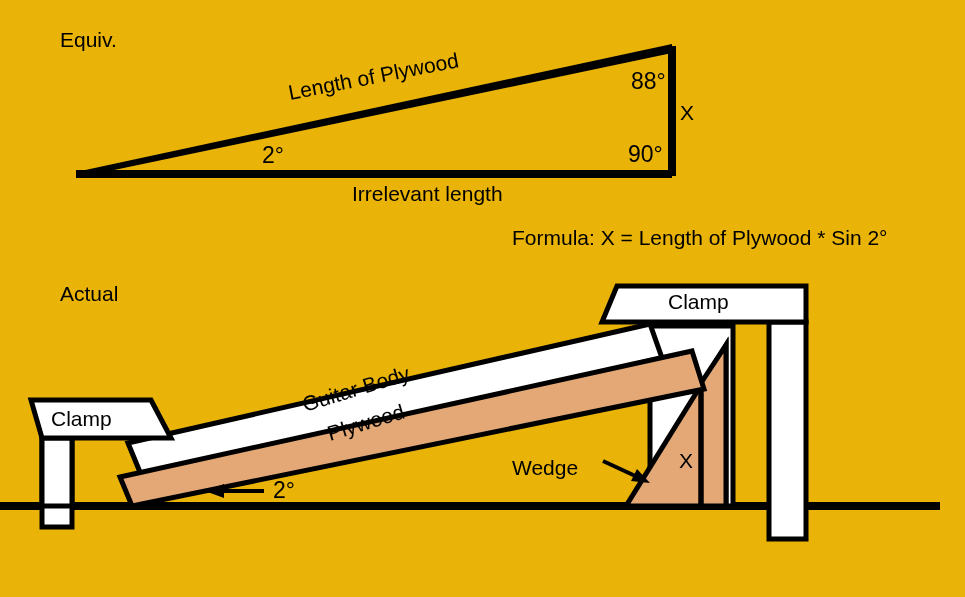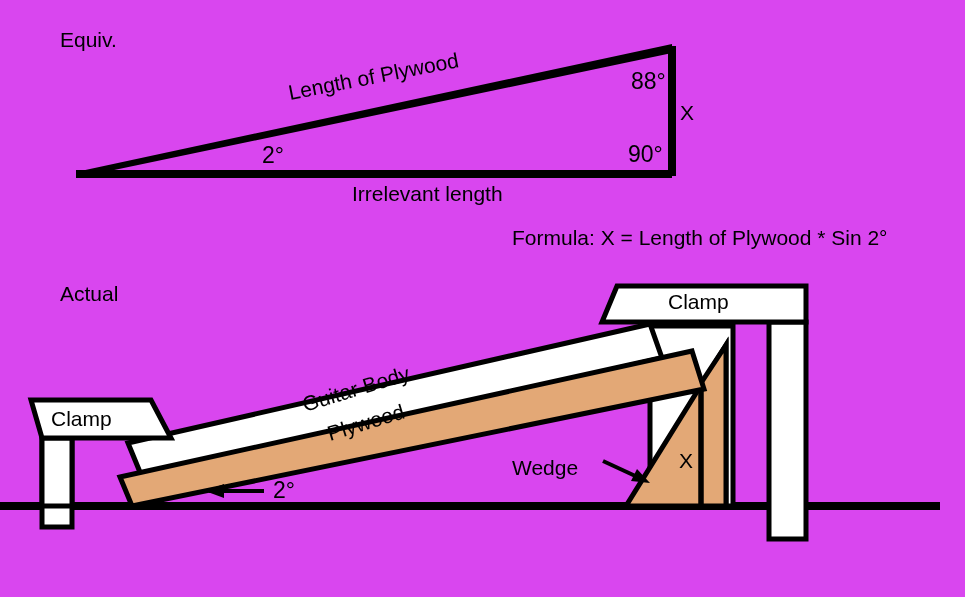--- a/index.html
+++ b/index.html
@@ -9,21 +9,21 @@
     background: #ffffff;
   }
   body {
     font-family: "Liberation Sans", sans-serif;
     color: #000000;
   }
   #diagram-root {
     position: relative;
     width: 965px;
     height: 597px;
-    background: #d946ef;
+    background: #eab308;
     overflow: hidden;
   }
   #diagram-svg {
     position: absolute;
     top: 0;
     left: 0;
     width: 965px;
     height: 597px;
     display: block;
   }

